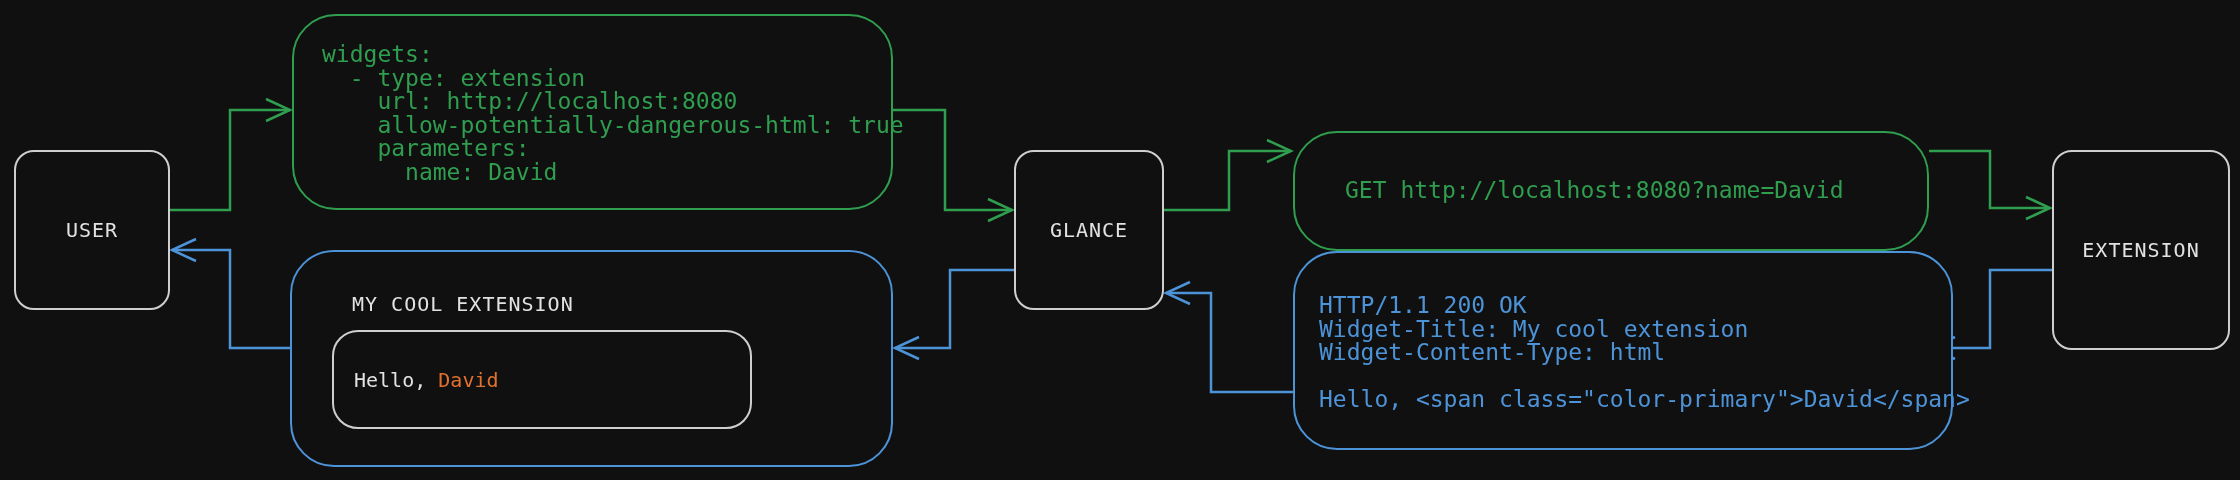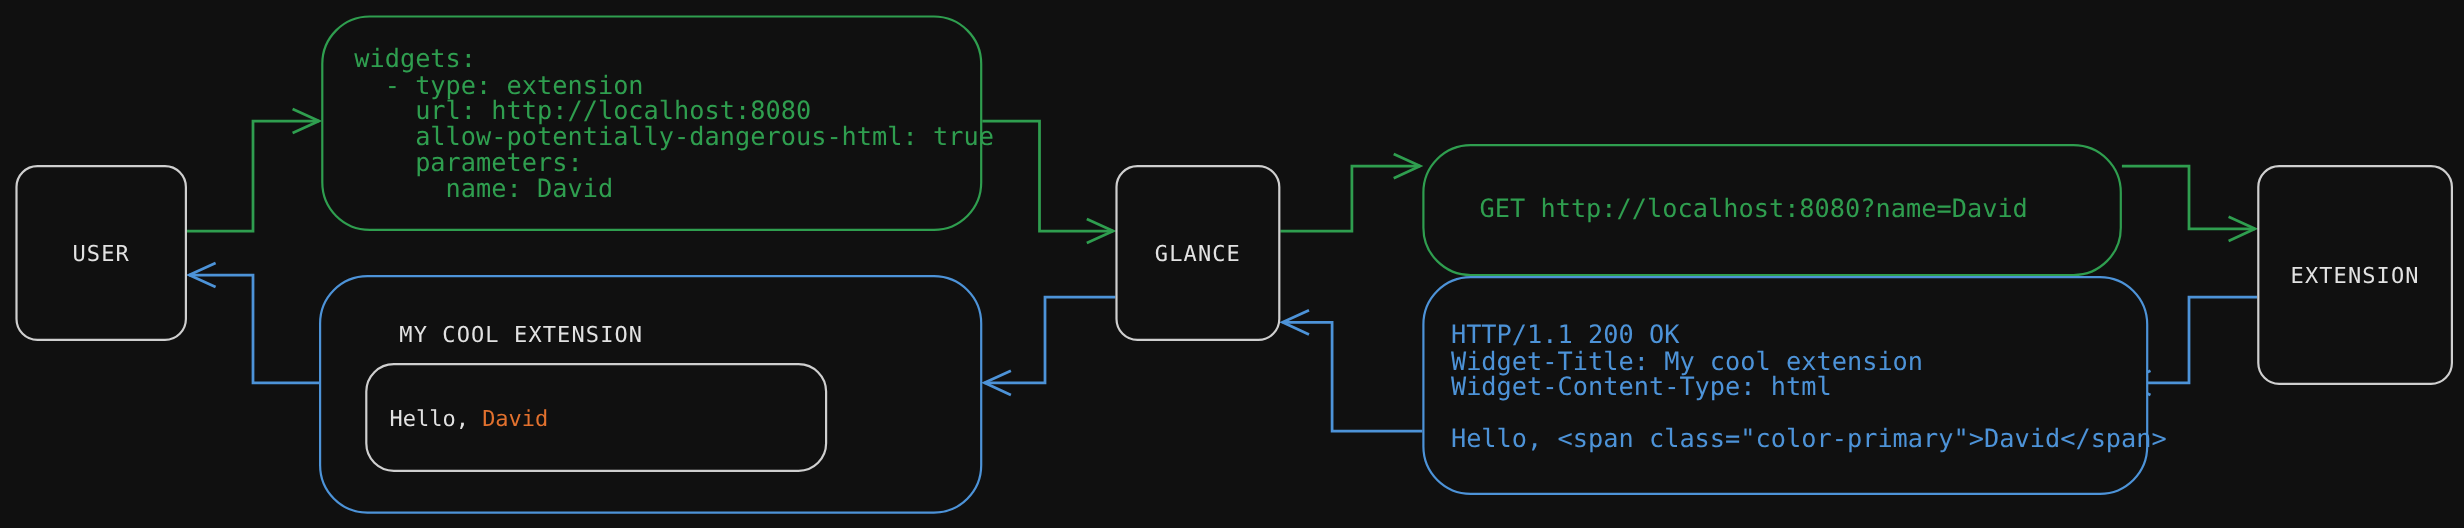--- a/index.html
+++ b/index.html
@@ -53,21 +53,21 @@
 
   .code-line{
     font-size:23px;
     line-height:23.5px;
     min-height:23.5px;
     white-space:pre;
   }
   .request-box .code-line{min-height:0;}
 
   .widget-title{
-    position:absolute;left:71px;top:40px;
+    position:absolute;left:60px;top:40px;
     color:var(--text-light);
     font-size:20px;line-height:24px;letter-spacing:1px;
     white-space:pre;
   }
   .greeting-box{
     position:absolute;left:40px;top:78px;width:420px;height:99px;
     border:2px solid var(--node-border);
     border-radius:26px;
     display:flex;align-items:center;
     padding-left:20px;

